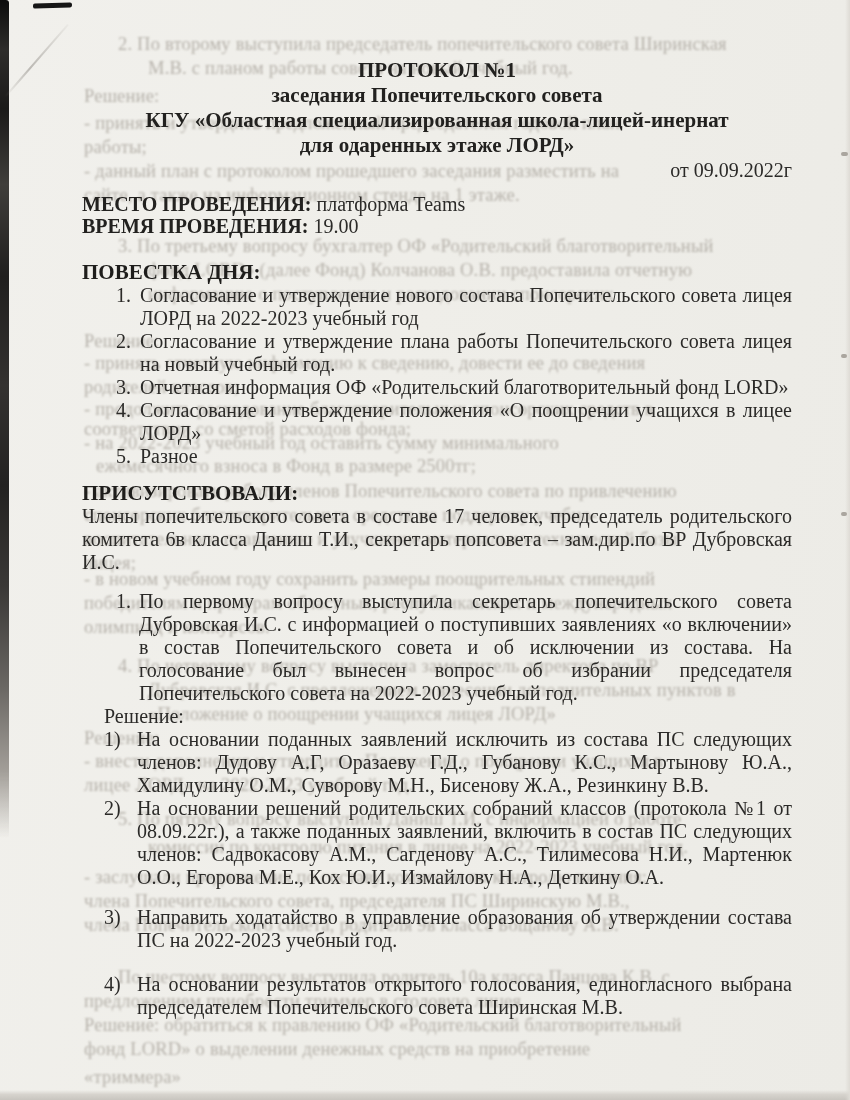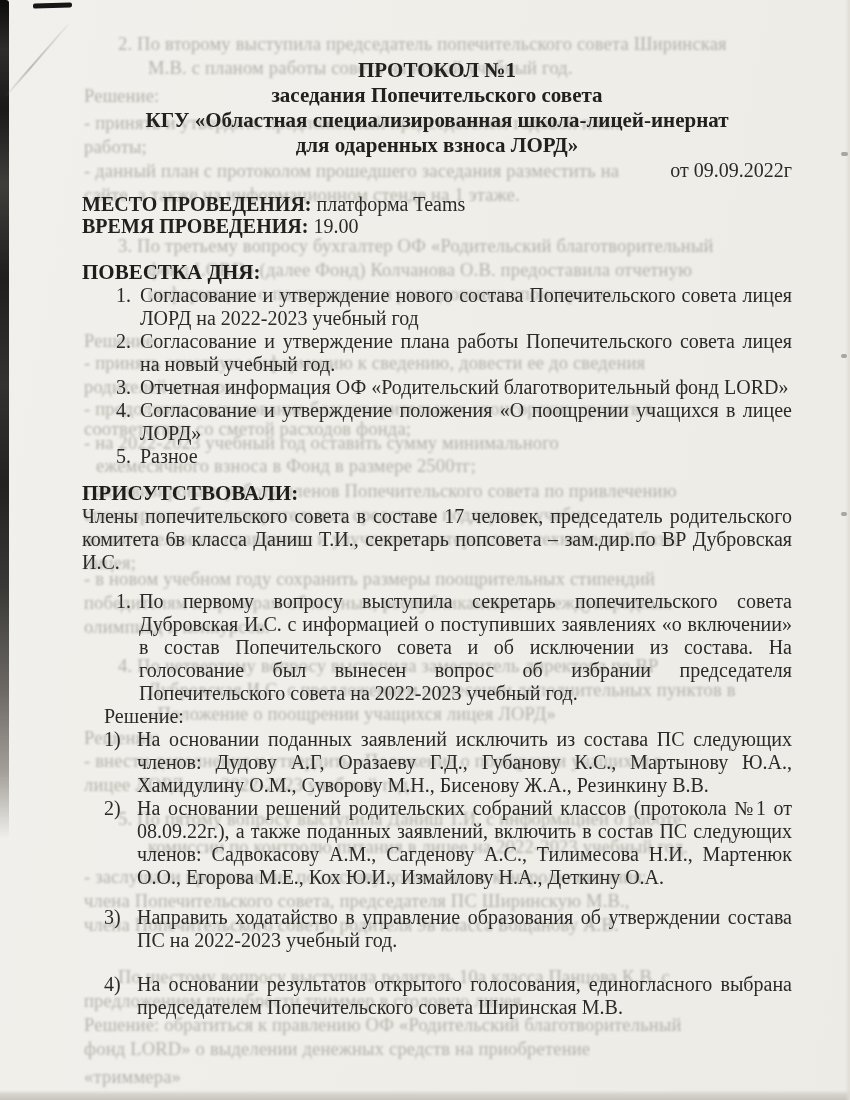--- a/index.html
+++ b/index.html
@@ -135,21 +135,21 @@
       <div class="bleed-line" style="top: 1038px; left: 84px;">фонд LORD» о выделении  денежных  средств  на  приобретение</div>
       <div class="bleed-line" style="top: 1066px; left: 84px;">«триммера»</div>
     </div>
 
   <div class="content">
 
     <div class="title-block">
       <div>ПРОТОКОЛ №1</div>
       <div>заседания Попечительского совета</div>
       <div>КГУ «Областная специализированная школа-лицей-инернат</div>
-      <div>для одаренных взноса ЛОРД»</div>
+      <div>для одаренных этаже ЛОРД»</div>
     </div>
 
     <div class="date-line">от 09.09.2022г</div>
 
     <div class="meta-block">
       <div class="meta-line">
         <span class="label">МЕСТО ПРОВЕДЕНИЯ:</span>
         <span>платформа Teams</span>
       </div>
       <div class="meta-line">

